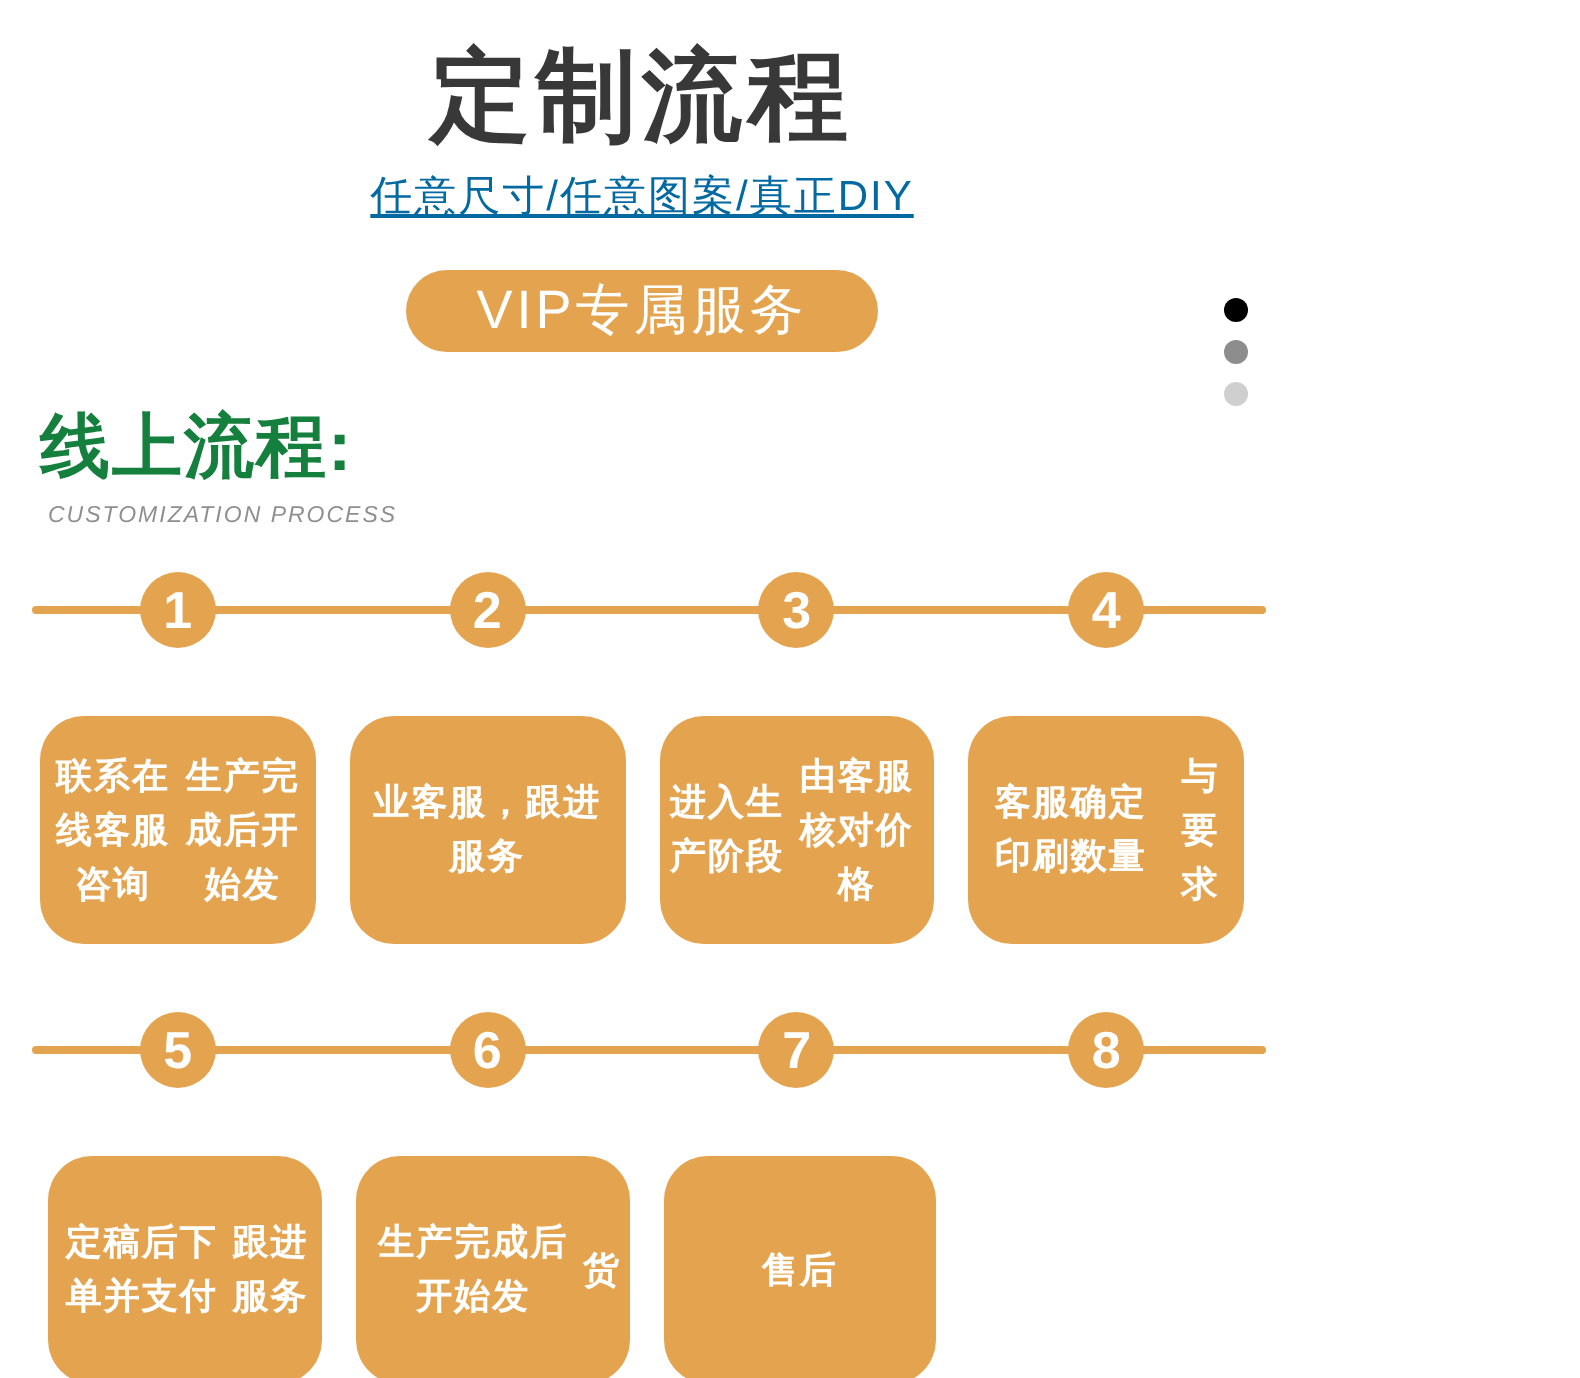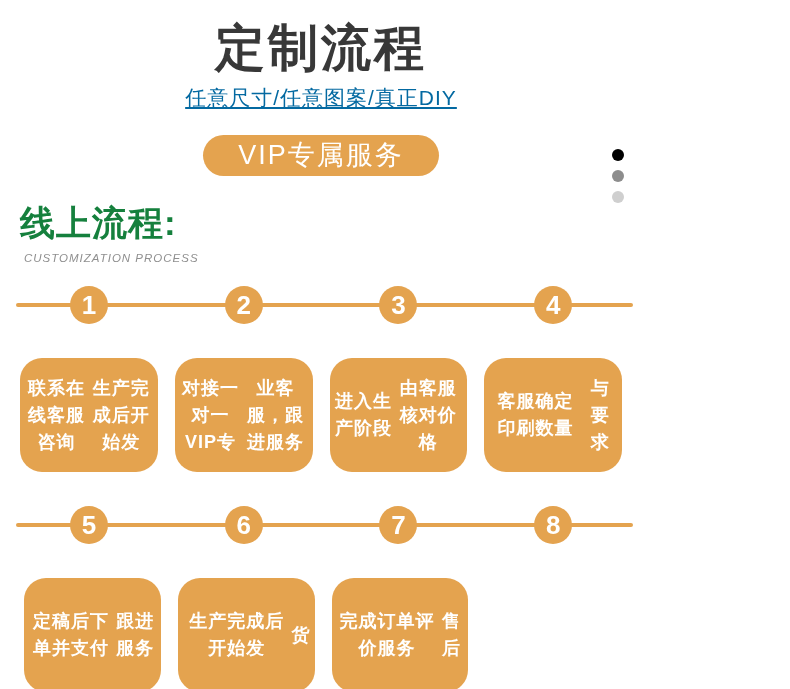--- a/index.html
+++ b/index.html
@@ -102,21 +102,20 @@
       <div class="num">2</div>
       <div class="num">3</div>
       <div class="num">4</div>
     </div>
     <div class="cols cards">
       <div class="card">
         <div>联系在线客服咨询</div>
         <div>生产完成后开始发</div>
       </div>
       <div class="card">
-        <div>对接一对一VIP专</div>
         <div>业客服，跟进服务</div>
       </div>
       <div class="card">
         <div>进入生产阶段</div>
         <div>由客服核对价格</div>
       </div>
       <div class="card">
         <div>客服确定印刷数量</div>
         <div>与要求</div>
       </div>
@@ -134,19 +133,18 @@
     <div class="cols cards cards-last">
       <div class="card">
         <div>定稿后下单并支付</div>
         <div>跟进服务</div>
       </div>
       <div class="card">
         <div>生产完成后开始发</div>
         <div>货</div>
       </div>
       <div class="card">
-        <div>完成订单评价服务</div>
         <div>售后</div>
       </div>
     </div>
   </section>
 
 </div>
 
 </body></html>

